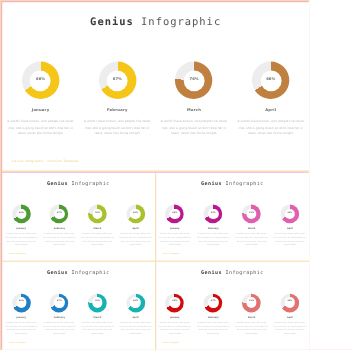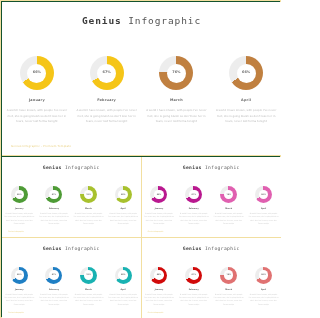--- a/index.html
+++ b/index.html
@@ -7,21 +7,21 @@
     width:281px;height:318px;
     background:#ffffff;
     font-family:"DejaVu Sans Mono", monospace;
     overflow:hidden;
   }
   .deck{
     position:relative;
     width:281px;height:318px;
     box-sizing:border-box;
     border:1px solid #f2dfa0;
-    background:#14532d;
+    background:#f9a8d4;
   }
 
   
   .hero{
     position:absolute;left:1px;top:1px;
     width:279px;height:154px;
     box-sizing:border-box;
     background:#ffffff;
     border-bottom:1px solid #f2dfa0;
     overflow:hidden;

